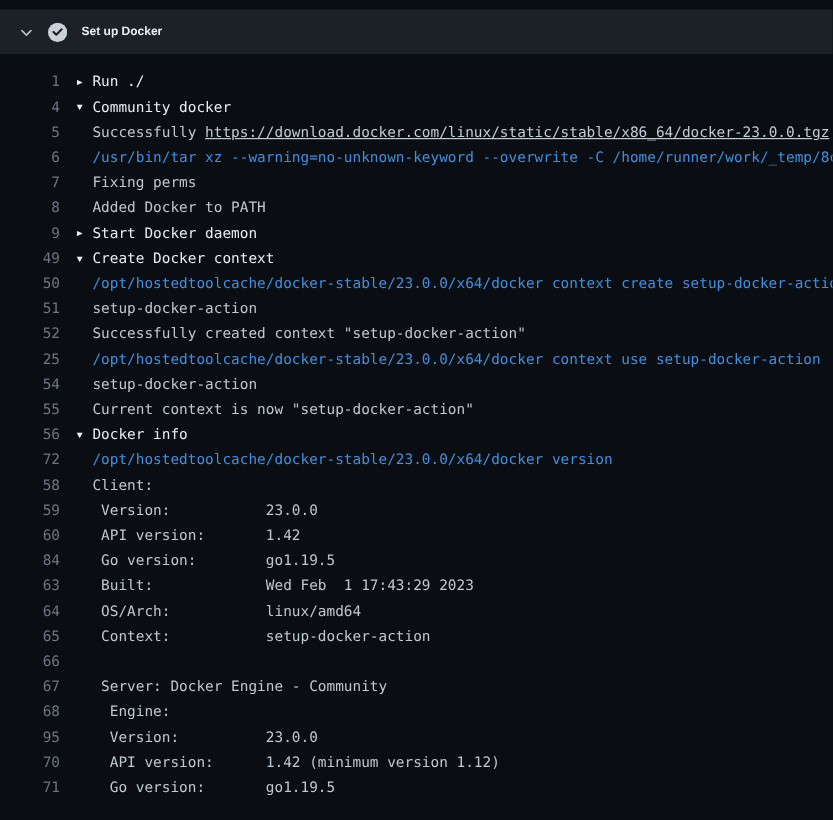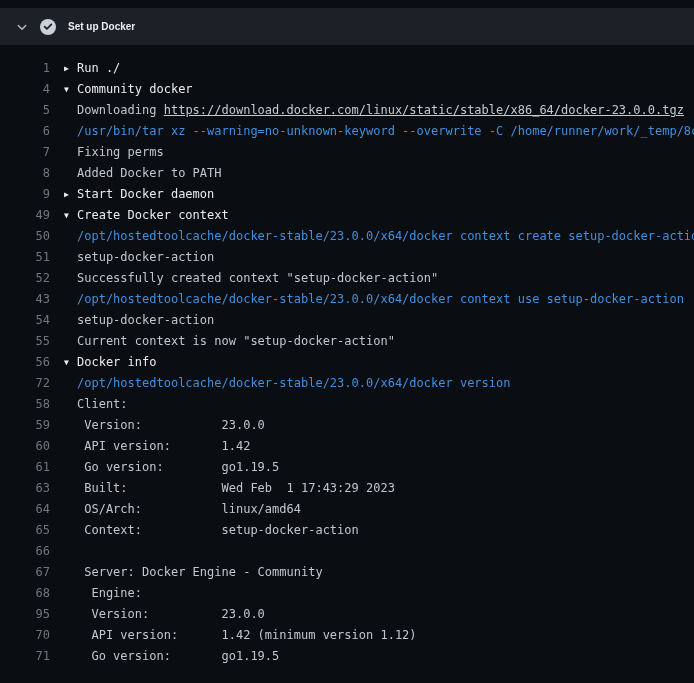--- a/index.html
+++ b/index.html
@@ -71,38 +71,38 @@
       <circle cx="8" cy="8" r="8" fill="#c9d1d9"></circle>
       <path d="M11.4 5.4 L6.9 9.9 L4.6 7.6" stroke="#1b1f24" stroke-width="1.7" fill="none" stroke-linecap="round" stroke-linejoin="round"></path>
     </svg>
   </span>
   <span class="step-title">Set up Docker</span>
 </div>
 
 <div class="log" id="log">
     <div class="log-line"><span class="line-num">1</span><span class="line-content"><span class="arrow">▶</span><span class="seg seg-group">Run ./</span></span></div>
     <div class="log-line"><span class="line-num">4</span><span class="line-content"><span class="arrow">▼</span><span class="seg seg-group">Community docker</span></span></div>
-    <div class="log-line"><span class="line-num">5</span><span class="line-content indent"><span class="seg seg-plain">Downloading </span><span class="seg seg-link">https://download.docker.com/linux/static/stable/x86_64/docker-23.0.0.tgz</span></span></div>
+    <div class="log-line"><span class="line-num">5</span><span class="line-content indent"><span class="seg seg-plain">Successfully </span><span class="seg seg-link">https://download.docker.com/linux/static/stable/x86_64/docker-23.0.0.tgz</span></span></div>
     <div class="log-line"><span class="line-num">6</span><span class="line-content indent"><span class="seg seg-command">/usr/bin/tar xz --warning=no-unknown-keyword --overwrite -C /home/runner/work/_temp/8c93</span></span></div>
     <div class="log-line"><span class="line-num">7</span><span class="line-content indent"><span class="seg seg-plain">Fixing perms</span></span></div>
     <div class="log-line"><span class="line-num">8</span><span class="line-content indent"><span class="seg seg-plain">Added Docker to PATH</span></span></div>
     <div class="log-line"><span class="line-num">9</span><span class="line-content"><span class="arrow">▶</span><span class="seg seg-group">Start Docker daemon</span></span></div>
     <div class="log-line"><span class="line-num">49</span><span class="line-content"><span class="arrow">▼</span><span class="seg seg-group">Create Docker context</span></span></div>
     <div class="log-line"><span class="line-num">50</span><span class="line-content indent"><span class="seg seg-command">/opt/hostedtoolcache/docker-stable/23.0.0/x64/docker context create setup-docker-action</span></span></div>
     <div class="log-line"><span class="line-num">51</span><span class="line-content indent"><span class="seg seg-plain">setup-docker-action</span></span></div>
     <div class="log-line"><span class="line-num">52</span><span class="line-content indent"><span class="seg seg-plain">Successfully created context "setup-docker-action"</span></span></div>
-    <div class="log-line"><span class="line-num">43</span><span class="line-content indent"><span class="seg seg-command">/opt/hostedtoolcache/docker-stable/23.0.0/x64/docker context use setup-docker-action</span></span></div>
+    <div class="log-line"><span class="line-num">25</span><span class="line-content indent"><span class="seg seg-command">/opt/hostedtoolcache/docker-stable/23.0.0/x64/docker context use setup-docker-action</span></span></div>
     <div class="log-line"><span class="line-num">54</span><span class="line-content indent"><span class="seg seg-plain">setup-docker-action</span></span></div>
     <div class="log-line"><span class="line-num">55</span><span class="line-content indent"><span class="seg seg-plain">Current context is now "setup-docker-action"</span></span></div>
     <div class="log-line"><span class="line-num">56</span><span class="line-content"><span class="arrow">▼</span><span class="seg seg-group">Docker info</span></span></div>
     <div class="log-line"><span class="line-num">72</span><span class="line-content indent"><span class="seg seg-command">/opt/hostedtoolcache/docker-stable/23.0.0/x64/docker version</span></span></div>
     <div class="log-line"><span class="line-num">58</span><span class="line-content indent"><span class="seg seg-plain">Client:</span></span></div>
     <div class="log-line"><span class="line-num">59</span><span class="line-content indent"><span class="seg seg-plain"> Version:           23.0.0</span></span></div>
     <div class="log-line"><span class="line-num">60</span><span class="line-content indent"><span class="seg seg-plain"> API version:       1.42</span></span></div>
-    <div class="log-line"><span class="line-num">61</span><span class="line-content indent"><span class="seg seg-plain"> Go version:        go1.19.5</span></span></div>
+    <div class="log-line"><span class="line-num">84</span><span class="line-content indent"><span class="seg seg-plain"> Go version:        go1.19.5</span></span></div>
     <div class="log-line"><span class="line-num">63</span><span class="line-content indent"><span class="seg seg-plain"> Built:             Wed Feb  1 17:43:29 2023</span></span></div>
     <div class="log-line"><span class="line-num">64</span><span class="line-content indent"><span class="seg seg-plain"> OS/Arch:           linux/amd64</span></span></div>
     <div class="log-line"><span class="line-num">65</span><span class="line-content indent"><span class="seg seg-plain"> Context:           setup-docker-action</span></span></div>
     <div class="log-line"><span class="line-num">66</span><span class="line-content indent"></span></div>
     <div class="log-line"><span class="line-num">67</span><span class="line-content indent"><span class="seg seg-plain"> Server: Docker Engine - Community</span></span></div>
     <div class="log-line"><span class="line-num">68</span><span class="line-content indent"><span class="seg seg-plain">  Engine:</span></span></div>
     <div class="log-line"><span class="line-num">95</span><span class="line-content indent"><span class="seg seg-plain">  Version:          23.0.0</span></span></div>
     <div class="log-line"><span class="line-num">70</span><span class="line-content indent"><span class="seg seg-plain">  API version:      1.42 (minimum version 1.12)</span></span></div>
     <div class="log-line"><span class="line-num">71</span><span class="line-content indent"><span class="seg seg-plain">  Go version:       go1.19.5</span></span></div>
   </div>

